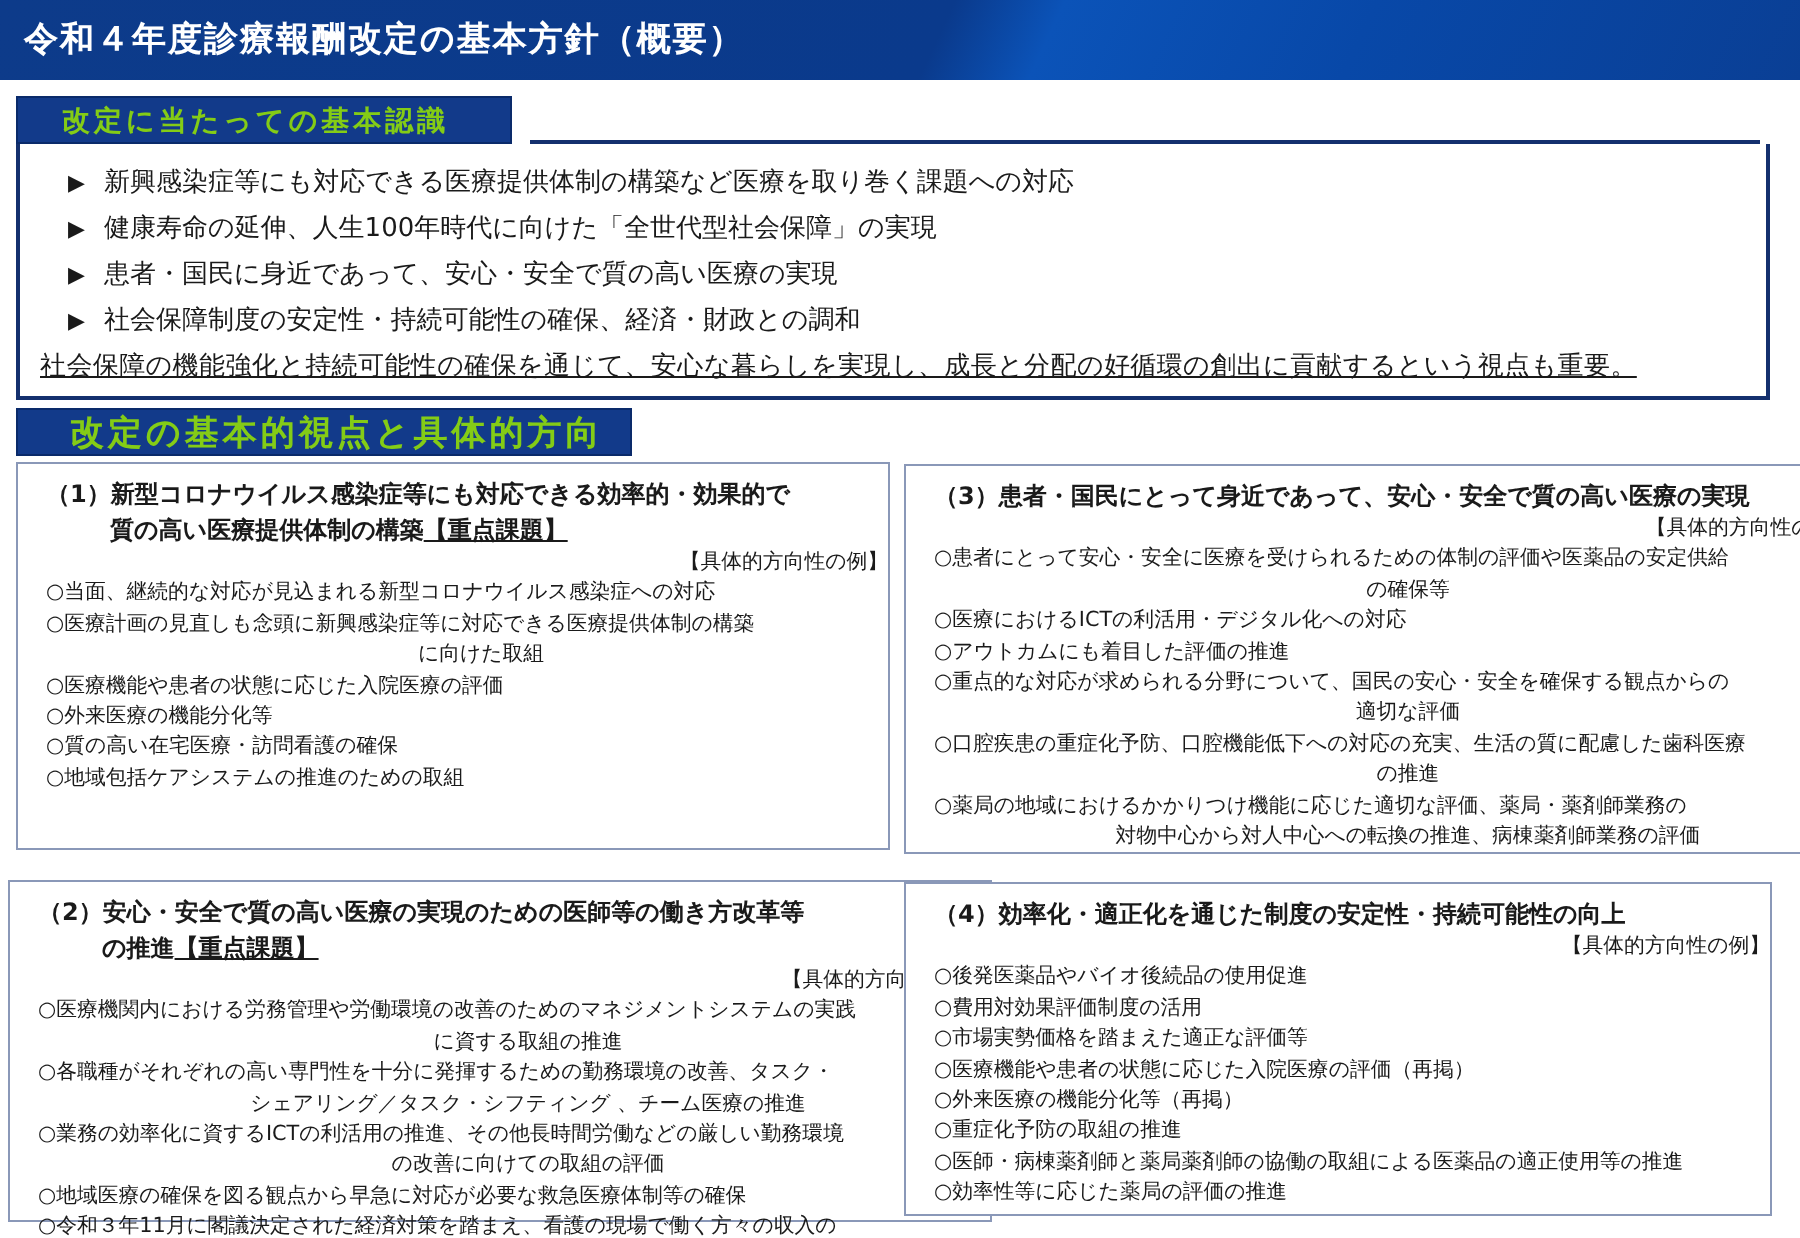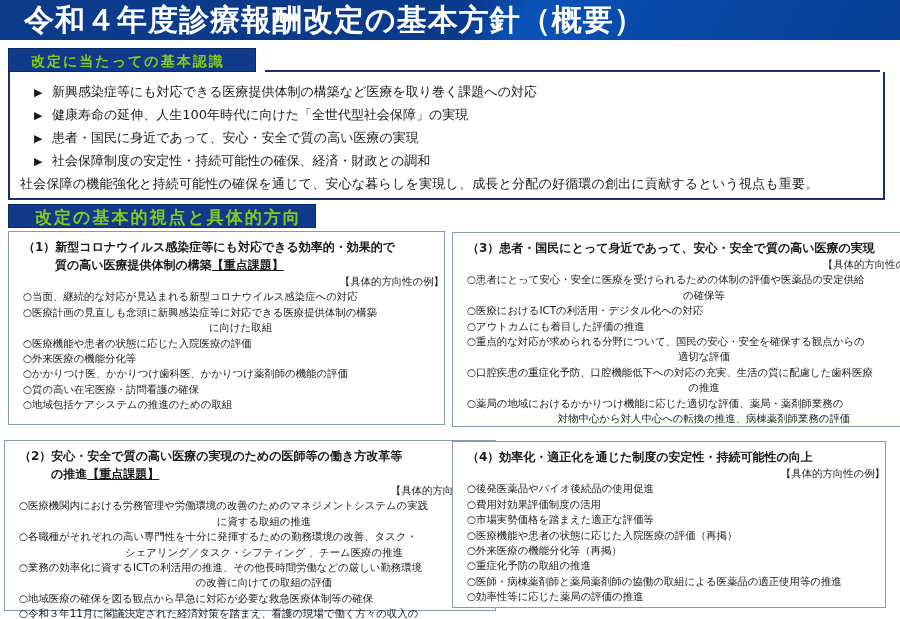--- a/index.html
+++ b/index.html
@@ -2,41 +2,41 @@
 <html><head>
 <meta charset="utf-8">
 <style>
   * { box-sizing: border-box; margin: 0; padding: 0; }
   html, body { width: 900px; height: 619px; background: #ffffff; overflow: hidden; }
   body { font-family: "DejaVu Sans", "Liberation Sans", sans-serif; color: #1a1a1a; position: relative; }
 
   .title-bar {
     position: absolute; left: 0; top: 0; width: 900px; height: 40px;
     background: linear-gradient(115deg, #0d3b8a 0%, #0a3a8c 52%, #0b53b8 58%, #0848a8 75%, #0a3f95 100%);
-    color: #fff; font-weight: bold; font-size: 30px; line-height: 40px; padding-left: 24px;
+    color: #fff; font-weight: bold; font-size: 17px; line-height: 40px; padding-left: 12px;
     letter-spacing: 1px;
   }
 
   .section-tab {
     position: absolute; background: #123a8a; color: #84cc16; font-weight: bold;
     font-size: 14px; letter-spacing: 2px; height: 24px; line-height: 24px;
     border: 1px solid #0a2a6a;
   }
   .sec1-tab { left: 8px; top: 48px; width: 248px; padding-left: 22px; }
   .sec1-line { position: absolute; left: 265px; top: 70px; width: 615px; height: 2px; background: #14306e; }
   .sec2-tab { left: 8px; top: 204px; width: 308px; padding-left: 26px; font-size: 17px; }
 
   .basis-box {
     position: absolute; left: 8px; top: 72px; width: 877px; height: 128px;
     border: 2px solid #14306e; border-top: none; padding: 8px 0 0 24px;
     font-size: 13px;
   }
   .basis-box .row { height: 23px; line-height: 23px; white-space: nowrap; }
   .basis-box .row .tri { display: inline-block; width: 18px; font-size: 11px; }
-  .basis-box .summary { margin-left: -14px; height: 23px; line-height: 23px; white-space: nowrap; letter-spacing: 0.2px; }
+  .basis-box .summary { margin-left: -14px; height: 23px; line-height: 23px; white-space: nowrap; letter-spacing: 0.2px; text-decoration: underline; }
 
   .card {
     position: absolute; border: 1.5px solid #8a98b8; background: #fff;
     padding: 6px 0 0 14px; font-size: 10.4px; line-height: 15.4px;
   }
   .card .head { font-weight: bold; font-size: 12px; line-height: 18px; white-space: nowrap; }
   .card .head .cont { padding-left: 32px; display: block; }
   .card .head .key { text-decoration: underline; }
   .card .sub { padding-left: 6px; text-align: right; }
   .card .item { white-space: nowrap; }
@@ -68,21 +68,20 @@
 <div class="card" id="card1">
   <div class="head">
     <span>（1）新型コロナウイルス感染症等にも対応できる効率的・効果的で</span>
     <span class="cont"><span>質の高い医療提供体制の構築</span><span class="key">【重点課題】</span></span>
   </div>
   <div class="sub">【具体的方向性の例】</div>
   <div class="item"><span>○当面、継続的な対応が見込まれる新型コロナウイルス感染症への対応</span></div>
   <div class="item"><span>○医療計画の見直しも念頭に新興感染症等に対応できる医療提供体制の構築</span><span class="cont">に向けた取組</span></div>
   <div class="item"><span>○医療機能や患者の状態に応じた入院医療の評価</span></div>
   <div class="item"><span>○外来医療の機能分化等</span></div>
-  <div class="item"><span>○かかりつけ医、かかりつけ歯科医、かかりつけ薬剤師の機能の評価</span></div>
   <div class="item"><span>○質の高い在宅医療・訪問看護の確保</span></div>
   <div class="item"><span>○地域包括ケアシステムの推進のための取組</span></div>
 </div>
 
 <div class="card" id="card3">
   <div class="head">（3）患者・国民にとって身近であって、安心・安全で質の高い医療の実現</div>
   <div class="sub">【具体的方向性の例】</div>
   <div class="item"><span>○患者にとって安心・安全に医療を受けられるための体制の評価や医薬品の安定供給</span><span class="cont">の確保等</span></div>
   <div class="item"><span>○医療におけるICTの利活用・デジタル化への対応</span></div>
   <div class="item"><span>○アウトカムにも着目した評価の推進</span></div>

